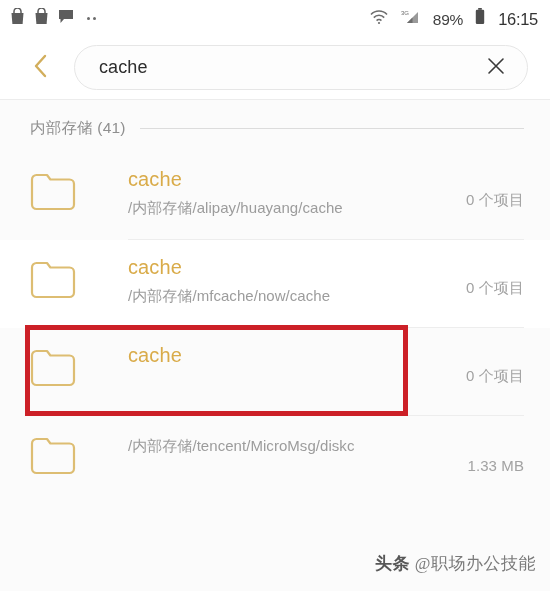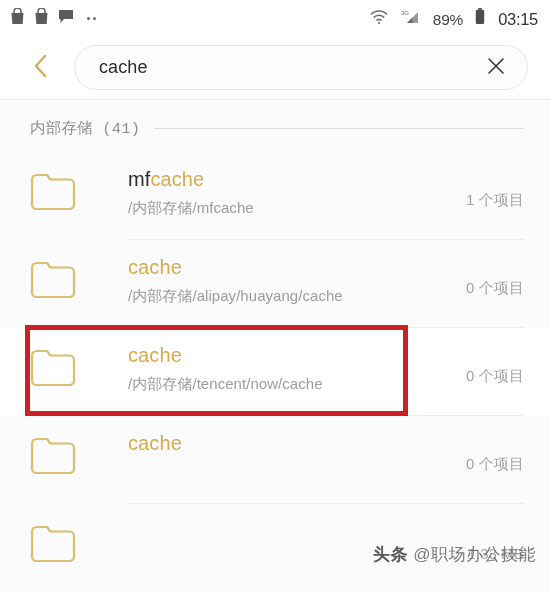--- a/index.html
+++ b/index.html
@@ -110,21 +110,20 @@
     align-items: center;
     padding: 0 26px 0 30px;
     height: 48px;
     margin-top: 4px;
   }
   .section-title {
     font-size: 15.5px;
     color: #8f8f8f;
     white-space: nowrap;
     letter-spacing: 0.2px;
-    font-family: Liberation Mono, monospace;
   }
   .section-rule {
     flex: 1;
     height: 1px;
     background: #dcdcdc;
     margin-left: 14px;
   }
 
   
   .list { padding: 0; }
@@ -194,27 +193,27 @@
     border: 5px solid #cc2027;
     pointer-events: none;
     z-index: 5;
     background: transparent;
   }
 
   
   .watermark {
     position: absolute;
     right: 14px;
-    bottom: 25px;
+    bottom: 16px;
     font-size: 17px;
     color: #6f6f6f;
     opacity: 0.92;
     letter-spacing: 0.5px;
     z-index: 10;
-    font-family: Liberation Sans, sans-serif;
+    font-family: Liberation Serif, serif;
     white-space: nowrap;
     margin-left: 45px;
   }
   .watermark .wm-tag { font-weight: bold; color: #4a4a4a; }
 </style>
 </head>
 <body>
 
 <div class="statusbar">
   <div class="sb-left">
@@ -256,21 +255,21 @@
         <path d="M6 14 L11.5 8.5 L11.5 14 Z" fill="#6d6d6d"></path>
       </svg>
     </span>
     <span class="sb-battery-pct">89%</span>
     <span class="sb-icon">
       <svg width="10" height="17" viewBox="0 0 10 17">
         <rect x="3.2" y="0" width="3.6" height="1.8" fill="#4d4d4d"></rect>
         <rect x="0.8" y="1.8" width="8.4" height="14.2" rx="1.2" fill="#4d4d4d"></rect>
       </svg>
     </span>
-    <span class="sb-clock">03:15</span>
+    <span class="sb-clock">16:15</span>
   </div>
 </div>
 
 <div class="searchbar">
   <div class="back-btn">
     <span>
       <svg width="20" height="26" viewBox="0 0 20 26">
         <path d="M14 3 L5 13 L14 23" fill="none" stroke="#d2ae5c" stroke-width="2.4" stroke-linecap="round" stroke-linejoin="round"></path>
       </svg>
     </span>
@@ -293,71 +292,59 @@
 </div>
 
 <div class="list" id="file-list">
     <div class="row">
       <div class="row-icon">
         <svg width="46" height="38" viewBox="0 0 46 38">
           <path d="M2 6.5 a4.5 4.5 0 0 1 4.5 -4.5 H17 l3.4 4.5 H39.5 a4.5 4.5 0 0 1 4.5 4.5 V31.5 a4.5 4.5 0 0 1 -4.5 4.5 H6.5 A4.5 4.5 0 0 1 2 31.5 Z" fill="none" stroke="#ddbd72" stroke-width="2.2" stroke-linejoin="round"></path>
         </svg>
       </div>
       <div class="row-body">
-        <div class="row-name"><span>mf</span><span class="hl">cache</span><span></span></div>
-        <div class="row-path">/内部存储/mfcache</div>
-        <div class="row-meta">1 个项目</div>
+        <div class="row-name"><span></span><span class="hl">cache</span><span></span></div>
+        <div class="row-path">/内部存储/alipay/huayang/cache</div>
+        <div class="row-meta">0 个项目</div>
+      </div>
+      <div class="row-divider"></div>
+    </div>
+    <div class="row annotated">
+      <div class="row-icon">
+        <svg width="46" height="38" viewBox="0 0 46 38">
+          <path d="M2 6.5 a4.5 4.5 0 0 1 4.5 -4.5 H17 l3.4 4.5 H39.5 a4.5 4.5 0 0 1 4.5 4.5 V31.5 a4.5 4.5 0 0 1 -4.5 4.5 H6.5 A4.5 4.5 0 0 1 2 31.5 Z" fill="none" stroke="#ddbd72" stroke-width="2.2" stroke-linejoin="round"></path>
+        </svg>
+      </div>
+      <div class="row-body">
+        <div class="row-name"><span></span><span class="hl">cache</span><span></span></div>
+        <div class="row-path">/内部存储/mfcache/now/cache</div>
+        <div class="row-meta">0 个项目</div>
       </div>
       <div class="row-divider"></div>
     </div>
     <div class="row">
       <div class="row-icon">
         <svg width="46" height="38" viewBox="0 0 46 38">
           <path d="M2 6.5 a4.5 4.5 0 0 1 4.5 -4.5 H17 l3.4 4.5 H39.5 a4.5 4.5 0 0 1 4.5 4.5 V31.5 a4.5 4.5 0 0 1 -4.5 4.5 H6.5 A4.5 4.5 0 0 1 2 31.5 Z" fill="none" stroke="#ddbd72" stroke-width="2.2" stroke-linejoin="round"></path>
         </svg>
       </div>
       <div class="row-body">
         <div class="row-name"><span></span><span class="hl">cache</span><span></span></div>
-        <div class="row-path">/内部存储/alipay/huayang/cache</div>
-        <div class="row-meta">0 个项目</div>
-      </div>
-      <div class="row-divider"></div>
-    </div>
-    <div class="row annotated">
-      <div class="row-icon">
-        <svg width="46" height="38" viewBox="0 0 46 38">
-          <path d="M2 6.5 a4.5 4.5 0 0 1 4.5 -4.5 H17 l3.4 4.5 H39.5 a4.5 4.5 0 0 1 4.5 4.5 V31.5 a4.5 4.5 0 0 1 -4.5 4.5 H6.5 A4.5 4.5 0 0 1 2 31.5 Z" fill="none" stroke="#ddbd72" stroke-width="2.2" stroke-linejoin="round"></path>
-        </svg>
-      </div>
-      <div class="row-body">
-        <div class="row-name"><span></span><span class="hl">cache</span><span></span></div>
-        <div class="row-path">/内部存储/tencent/now/cache</div>
         <div class="row-meta">0 个项目</div>
       </div>
       <div class="row-divider"></div>
     </div>
     <div class="row">
       <div class="row-icon">
         <svg width="46" height="38" viewBox="0 0 46 38">
           <path d="M2 6.5 a4.5 4.5 0 0 1 4.5 -4.5 H17 l3.4 4.5 H39.5 a4.5 4.5 0 0 1 4.5 4.5 V31.5 a4.5 4.5 0 0 1 -4.5 4.5 H6.5 A4.5 4.5 0 0 1 2 31.5 Z" fill="none" stroke="#ddbd72" stroke-width="2.2" stroke-linejoin="round"></path>
         </svg>
       </div>
       <div class="row-body">
-        <div class="row-name"><span></span><span class="hl">cache</span><span></span></div>
-        <div class="row-meta">0 个项目</div>
-      </div>
-      <div class="row-divider"></div>
-    </div>
-    <div class="row">
-      <div class="row-icon">
-        <svg width="46" height="38" viewBox="0 0 46 38">
-          <path d="M2 6.5 a4.5 4.5 0 0 1 4.5 -4.5 H17 l3.4 4.5 H39.5 a4.5 4.5 0 0 1 4.5 4.5 V31.5 a4.5 4.5 0 0 1 -4.5 4.5 H6.5 A4.5 4.5 0 0 1 2 31.5 Z" fill="none" stroke="#ddbd72" stroke-width="2.2" stroke-linejoin="round"></path>
-        </svg>
-      </div>
-      <div class="row-body">
+        <div class="row-path">/内部存储/tencent/MicroMsg/diskc</div>
         <div class="row-meta">1.33 MB</div>
       </div>
     </div>
   </div>
 
 <div class="watermark">
   <span class="wm-tag">头条</span>
   <span>@职场办公技能</span>
 </div>
 

